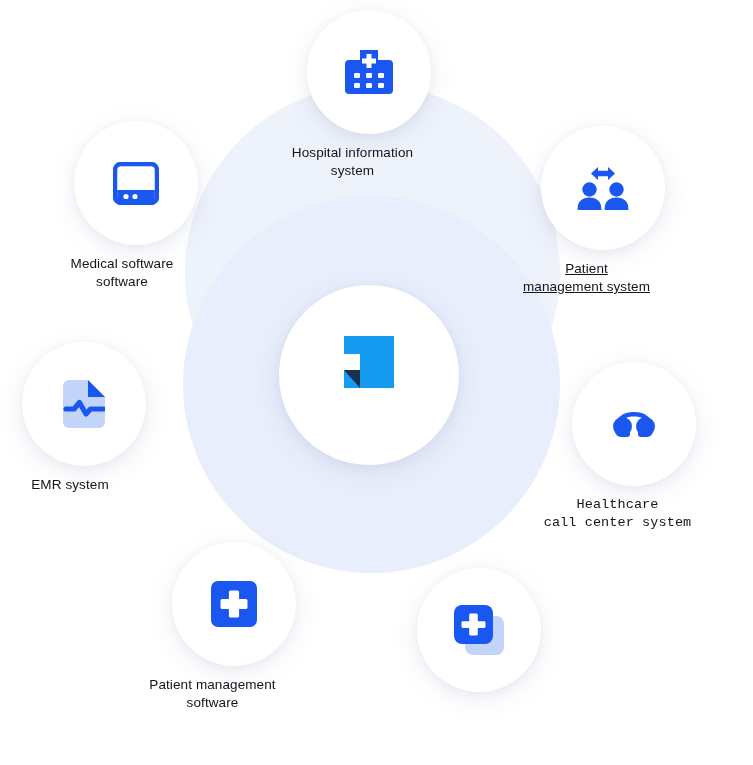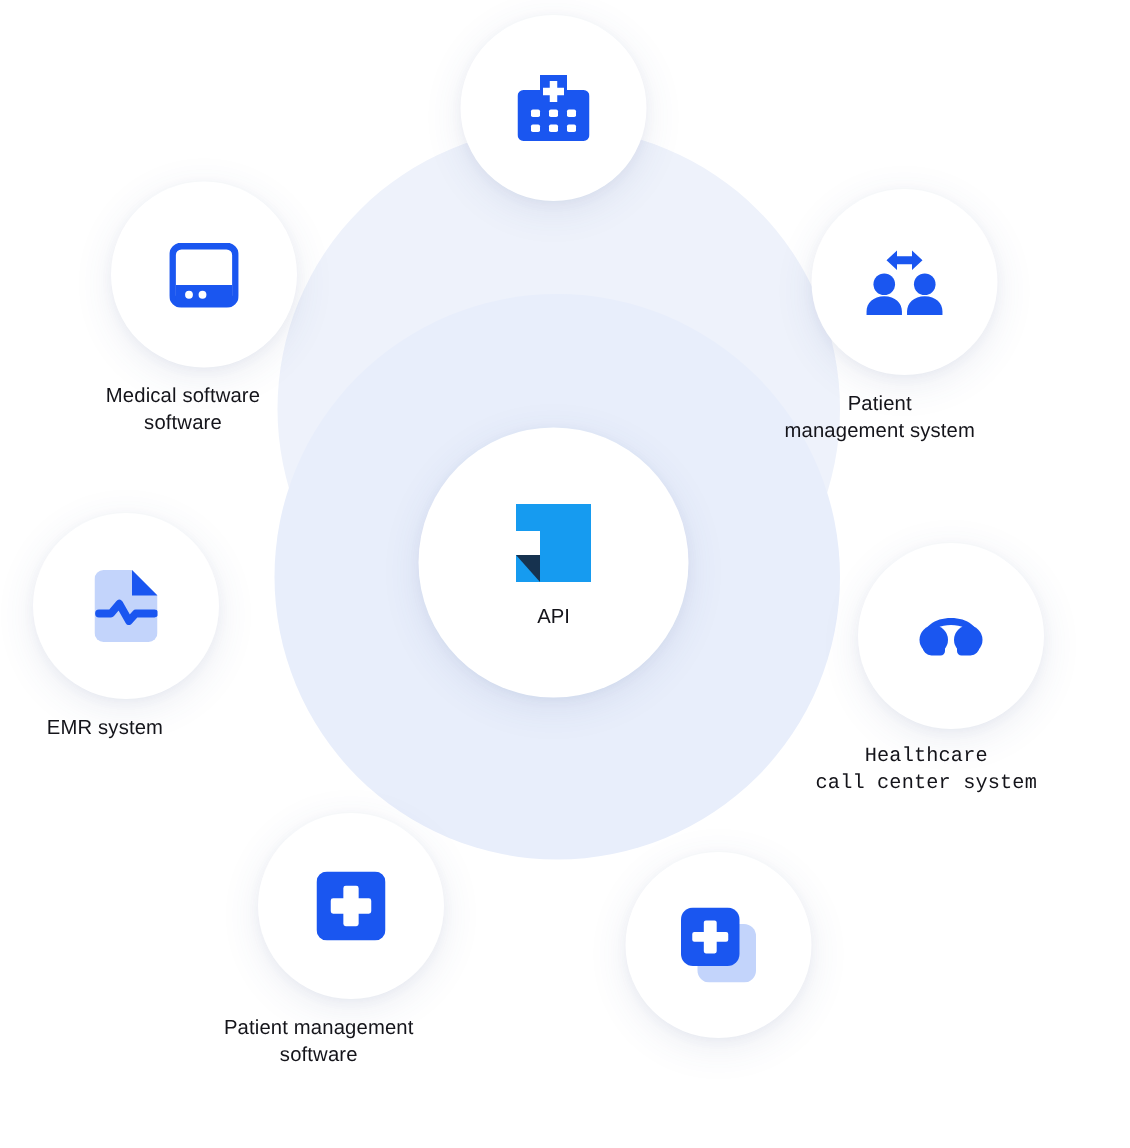--- a/index.html
+++ b/index.html
@@ -92,21 +92,21 @@
   .node-his      { left: 307px; top: 10px;  width: 124px; }
   .node-billing  { left: 74px;  top: 121px; width: 124px; }
   .node-patient  { left: 541px; top: 126px; width: 124px; }
   .node-emr      { left: 22px;  top: 342px; width: 124px; }
   .node-call     { left: 572px; top: 362px; width: 124px; font-family: Liberation Mono, monospace; }
   .node-practice { left: 172px; top: 542px; width: 124px; }
   .node-appt     { left: 417px; top: 568px; width: 124px; }
 
   .node-his .node-label      { width: 190px; margin-left: -33px; }
   .node-billing .node-label  { width: 180px; margin-left: -28px; }
-  .node-patient .node-label  { width: 190px; margin-left: -33px; }
+  .node-patient .node-label  { width: 190px; margin-left: -33px; text-decoration: underline; }
   .node-emr .node-label      { width: 180px; margin-left: -28px; }
   .node-call .node-label     { width: 190px; margin-left: -33px; }
   .node-practice .node-label { width: 210px; margin-left: -43px; }
   .node-appt .node-label     { width: 210px; margin-left: -43px; }
 
   .icon-svg { display: block; }
 </style>
 </head>
 <body>
 
@@ -116,41 +116,42 @@
   <div class="bg-ring bg-ring-inner"></div>
 
   <div class="node size-center node-center">
     <div class="node-circle">
       <span style="display:block;margin-top:-26px;">
         <svg class="icon-svg" width="50" height="52" viewBox="0 0 50 52" xmlns="http://www.w3.org/2000/svg">
           <path d="M0 0 H50 V52 H0 V34 H16 V18 H0 Z" fill="#169bf0"></path>
           <path d="M0 34 H16 V52 Z" fill="#16324f"></path>
         </svg>
       </span>
-      <div class="center-label">API</div>
     </div>
   </div>
 
   <div class="node size-std node-his">
     <div class="node-circle">
       <span>
         <svg class="icon-svg" width="48" height="44" viewBox="0 0 48 44" xmlns="http://www.w3.org/2000/svg">
           <path d="M15 0 H33 V10 H44 A4 4 0 0 1 48 14 V40 A4 4 0 0 1 44 44 H4 A4 4 0 0 1 0 40 V14 A4 4 0 0 1 4 10 H15 Z" fill="#1a56f0"></path>
           <path d="M21.5 4 H26.5 V8.5 H31 V13.5 H26.5 V18 H21.5 V13.5 H17 V8.5 H21.5 Z" fill="#ffffff"></path>
           <g fill="#ffffff">
             <rect x="9" y="23" width="6" height="5" rx="1.2"></rect>
             <rect x="21" y="23" width="6" height="5" rx="1.2"></rect>
             <rect x="33" y="23" width="6" height="5" rx="1.2"></rect>
             <rect x="9" y="33" width="6" height="5" rx="1.2"></rect>
             <rect x="21" y="33" width="6" height="5" rx="1.2"></rect>
             <rect x="33" y="33" width="6" height="5" rx="1.2"></rect>
           </g>
         </svg>
       </span>
     </div>
+    <div class="node-label">Hospital information
+system</div>
   </div>
 
   <div class="node size-std node-billing">
     <div class="node-circle">
       <span>
         <svg class="icon-svg" width="46" height="43" viewBox="0 0 46 43" xmlns="http://www.w3.org/2000/svg">
           <rect x="2" y="2" width="42" height="39" rx="6" fill="none" stroke="#1a56f0" stroke-width="4.5"></rect>
           <path d="M4.2 28 H41.8 V37 A4 4 0 0 1 37.8 41 H8.2 A4 4 0 0 1 4.2 37 Z" fill="#1a56f0"></path>
           <circle cx="13" cy="34.5" r="2.6" fill="#ffffff"></circle>
           <circle cx="22" cy="34.5" r="2.6" fill="#ffffff"></circle>

